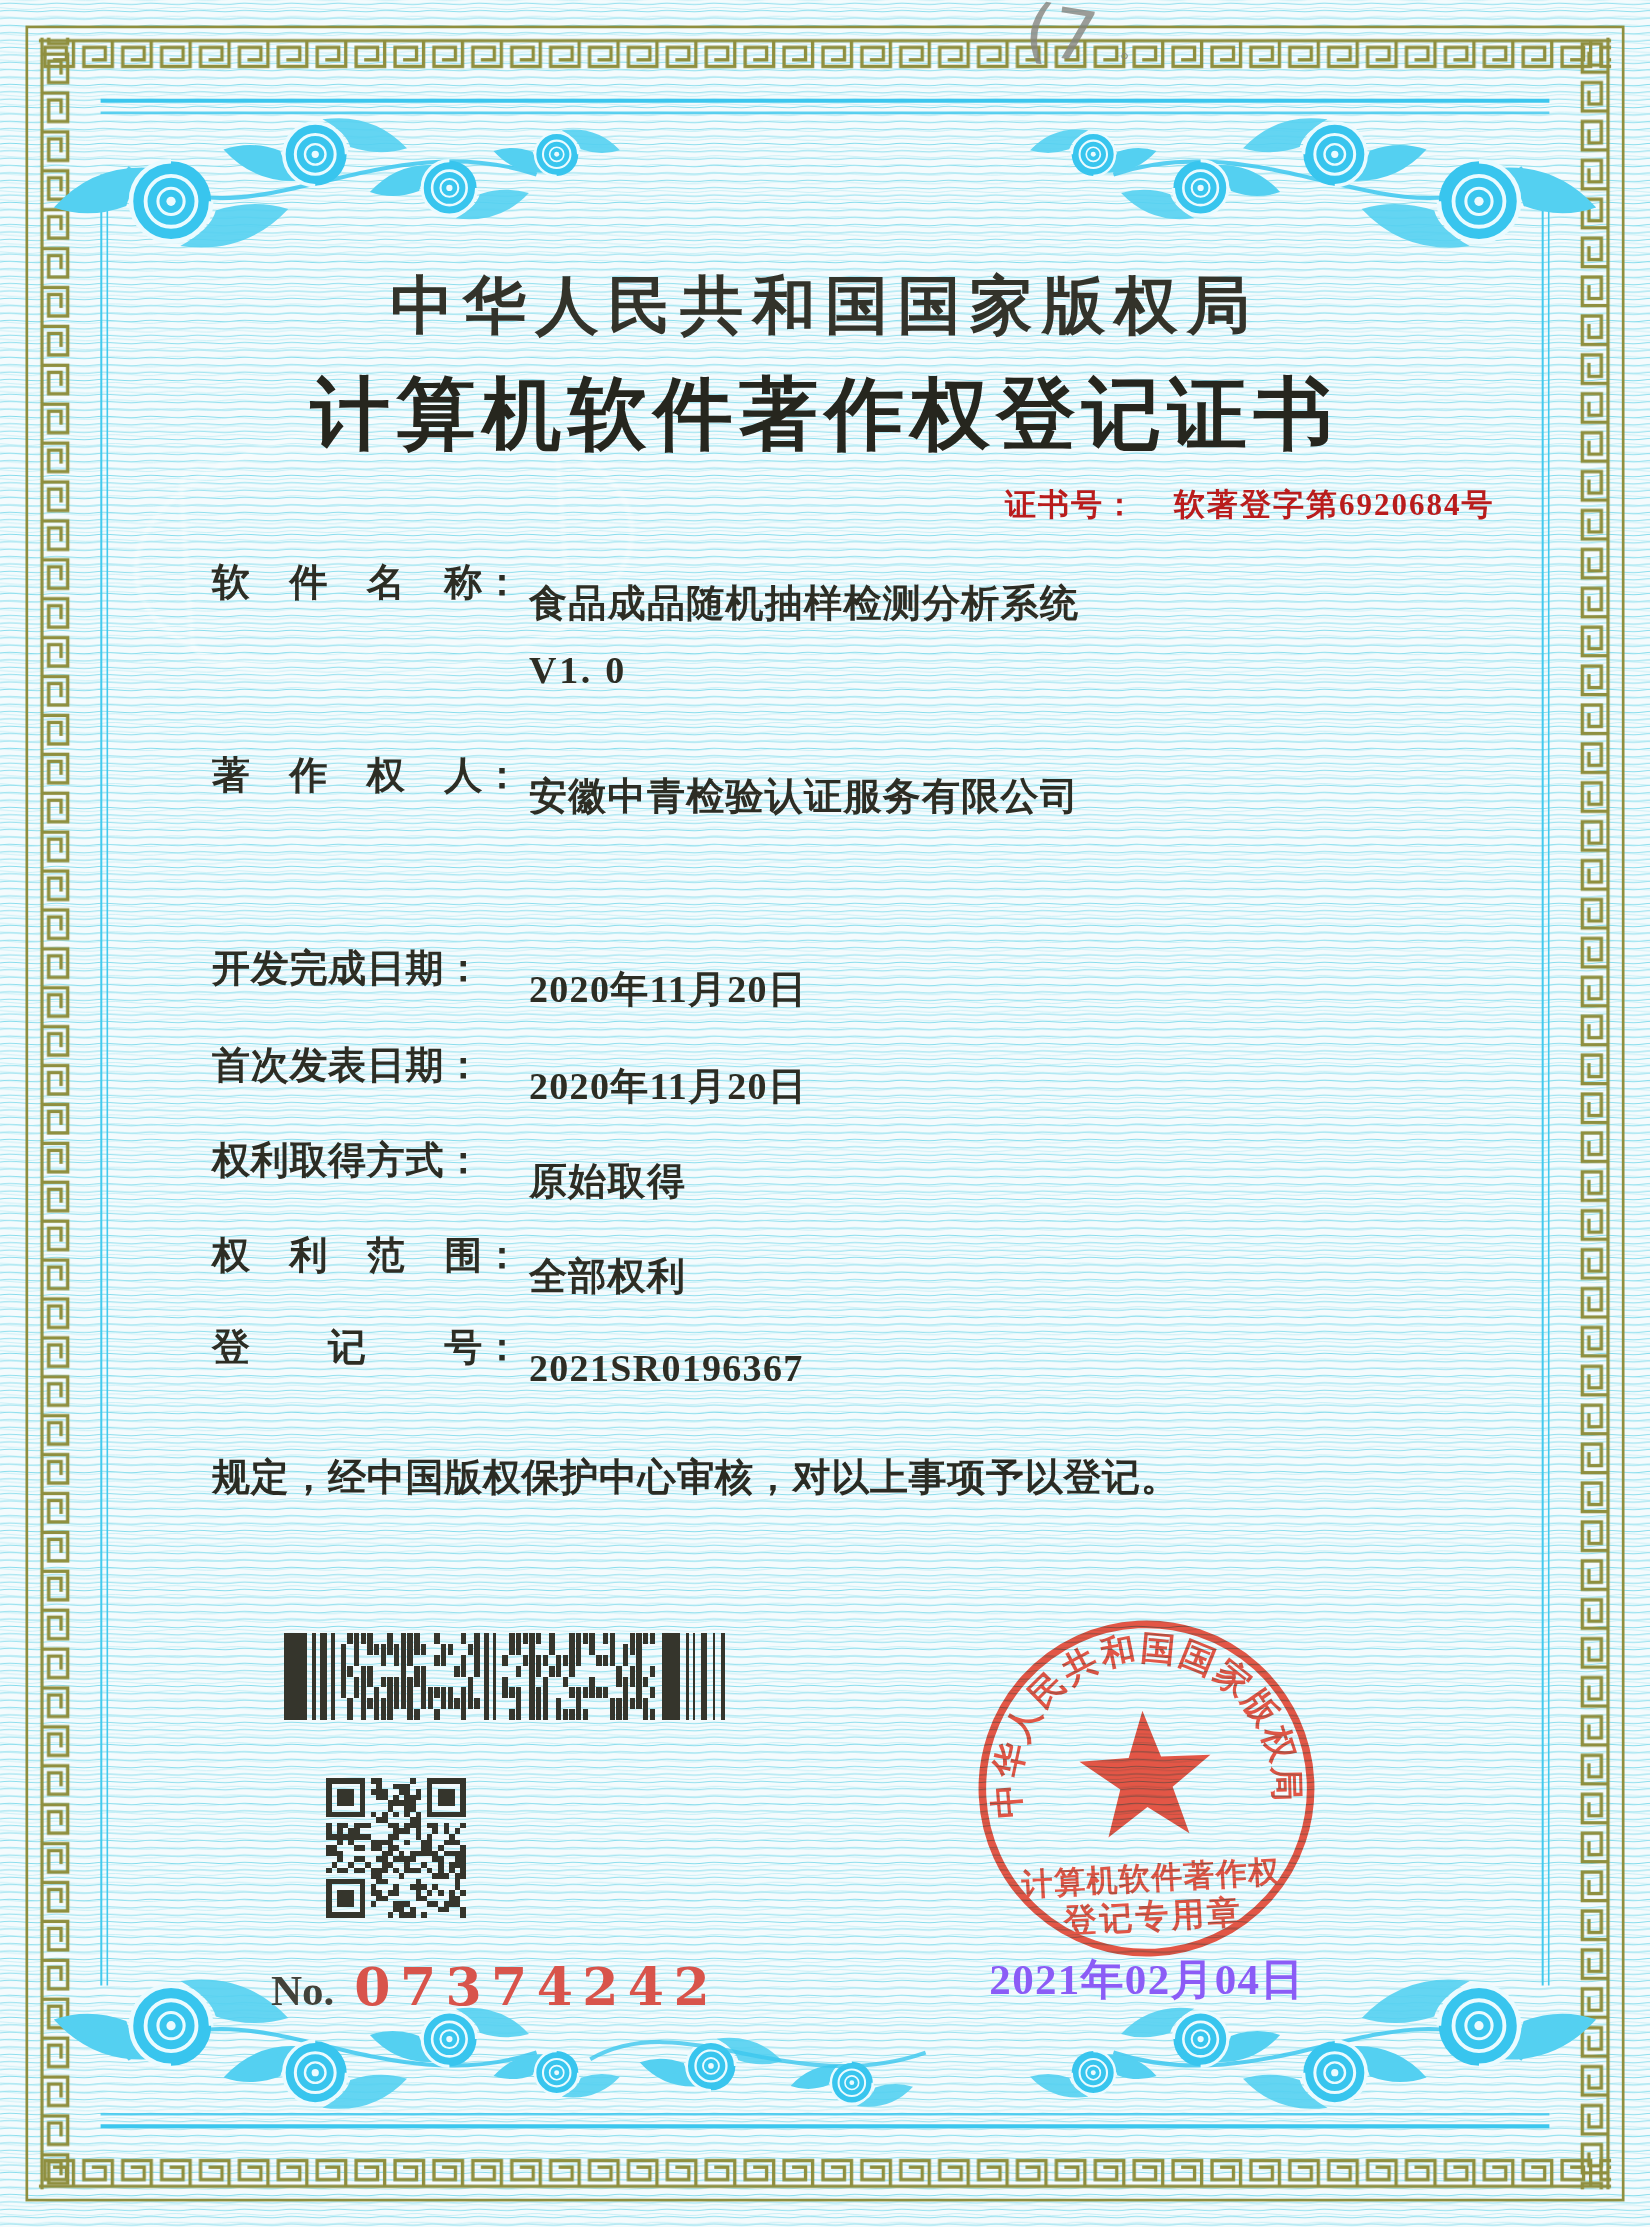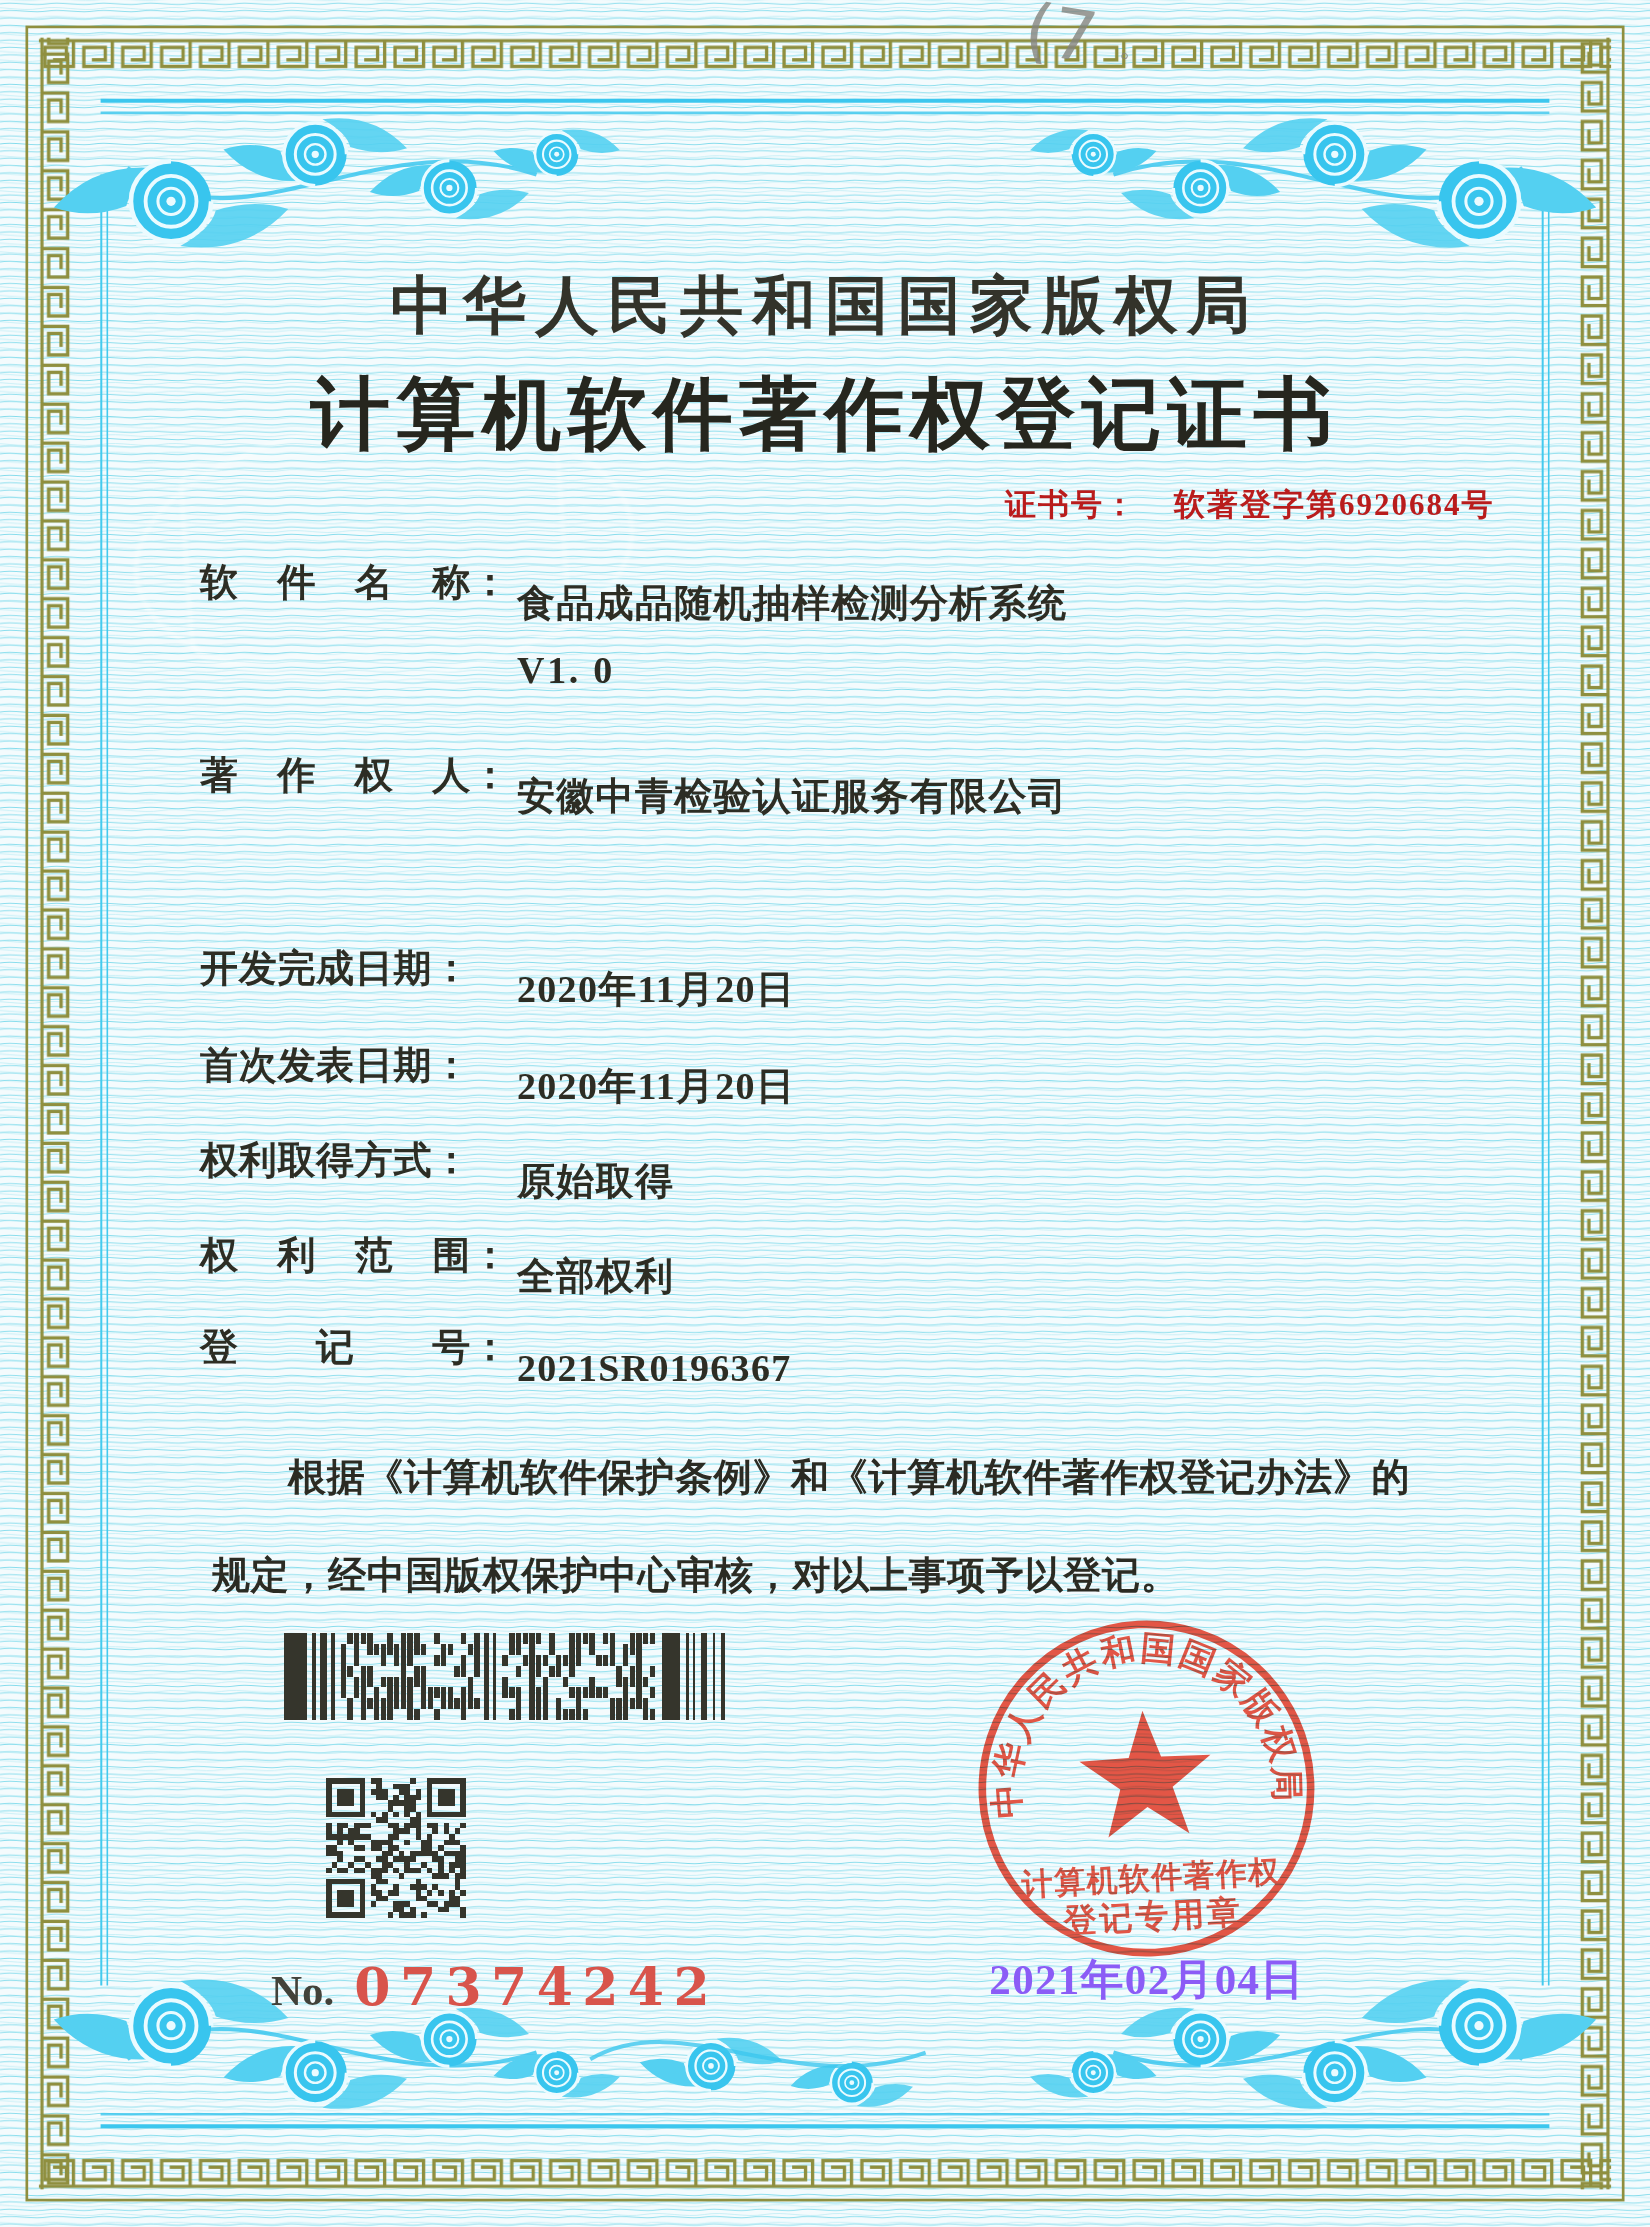--- a/index.html
+++ b/index.html
@@ -17,21 +17,21 @@
     font-size:63px;font-weight:700;letter-spacing:9.4px;color:#33332a;
   }
   .cert-title{
     top:362px;left:0;width:100%;text-align:center;
     font-size:79px;font-weight:700;letter-spacing:6.7px;color:#26261e;
   }
   .certno-row{
     top:484px;left:1005px;display:flex;gap:37px;
     font-size:31px;font-weight:700;color:#b91c1c;letter-spacing:2px;
   }
-  .field-row{left:200px;width:1302px;display:flex;align-items:flex-start;justify-content:space-between;}
+  .field-row{left:212px;width:1302px;display:flex;align-items:flex-start;justify-content:space-between;}
   .flabel{width:317px;font-size:38px;font-weight:700;letter-spacing:0.7px;flex:none;}
   .fvalue{flex:1;font-size:38px;font-weight:700;letter-spacing:1.3px;line-height:67px;margin-top:-13.4px;padding-top:26px;}
   .fvalue .v2{letter-spacing:2.7px;}
   .fr0{top:557px}.fr1{top:750px}.fr2{top:943px}.fr3{top:1040px}
   .fr4{top:1135px}.fr5{top:1230px}.fr6{top:1322px}
 
   .statement{
     top:1428px;left:212px;width:1232px;
     font-size:38px;font-weight:700;line-height:98px;color:#2b2b23;letter-spacing:0.7px;
   }
@@ -198,21 +198,20 @@
   <div class="abs field-row fr5">
     <div class="flabel">权　利　范　围：</div>
     <div class="fvalue">全部权利</div>
   </div>
   <div class="abs field-row fr6">
     <div class="flabel">登　　记　　号：</div>
     <div class="fvalue">2021SR0196367</div>
   </div>
 
   <div class="abs statement">
-    <div class="indent">根据《计算机软件保护条例》和《计算机软件著作权登记办法》的</div>
     <div>规定，经中国版权保护中心审核，对以上事项予以登记。</div>
   </div>
 
   <div class="abs barcode">
     <svg id="barcode-svg" width="445" height="87" viewBox="0 0 664 130" shape-rendering="crispEdges">
         <rect x="0" y="0" width="34" height="130" fill="#35352c"></rect>
         <rect x="42" y="0" width="6" height="130" fill="#35352c"></rect>
         <rect x="54" y="0" width="10" height="130" fill="#35352c"></rect>
         <rect x="70" y="0" width="6" height="130" fill="#35352c"></rect>
         <rect x="84" y="16.25" width="8" height="16.25" fill="#35352c"></rect>

